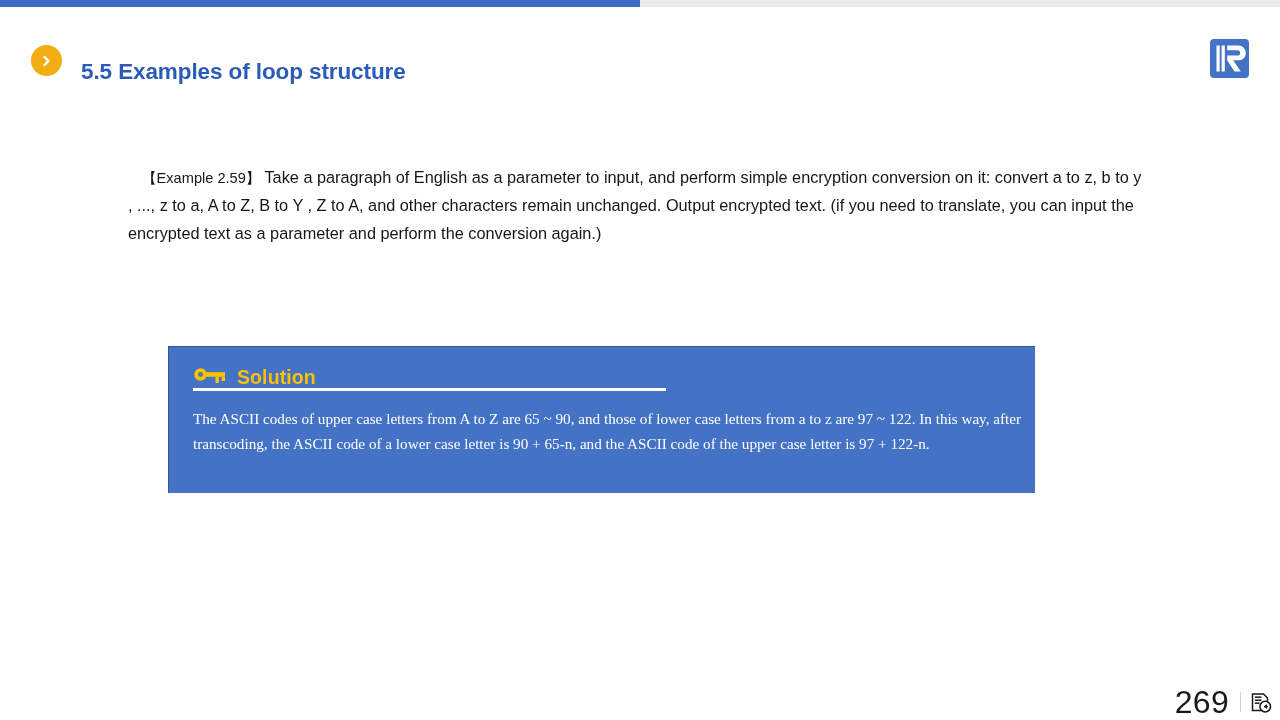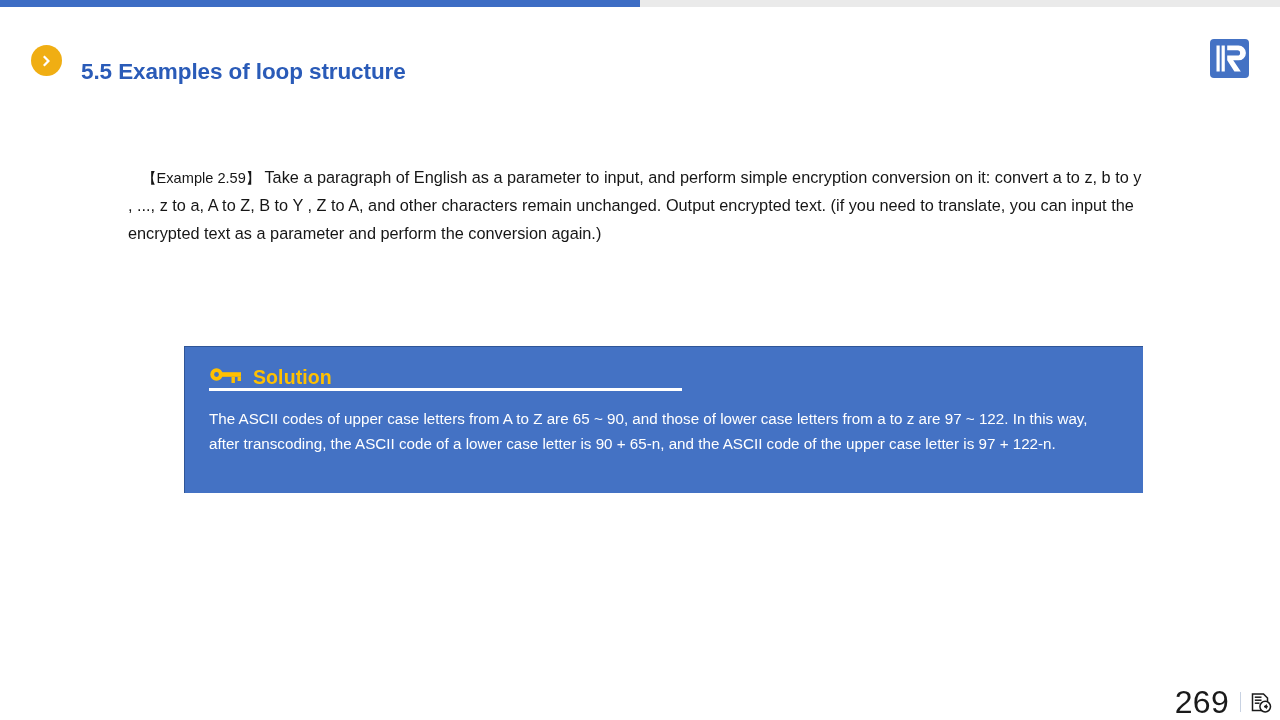--- a/index.html
+++ b/index.html
@@ -86,23 +86,23 @@
     color: #161616;
     text-indent: 14px;
   }
   #example-paragraph .example-tag {
     font-size: 14.6px;
   }
 
   
   #solution-box {
     position: absolute;
-    left: 184px;
+    left: 168px;
     top: 346px;
-    width: 959px;
+    width: 867px;
     height: 147px;
     background: #4472c4;
     border-top: 1px solid #2f5597;
     border-left: 1px solid #2f5597;
     box-sizing: border-box;
   }
   #solution-head {
     position: absolute;
     left: 24px;
     top: 14px;
@@ -132,20 +132,21 @@
     background: #ffffff;
   }
   #solution-text {
     position: absolute;
     left: 24px;
     top: 60px;
     width: 880px;
     font-size: 15.2px;
     line-height: 24.5px;
     color: #ffffff;
+    font-family: Liberation Serif, serif;
   }
 
   
   #footer {
     position: absolute;
     right: 8px;
     bottom: 5px;
     display: flex;
     align-items: flex-end;
   }

